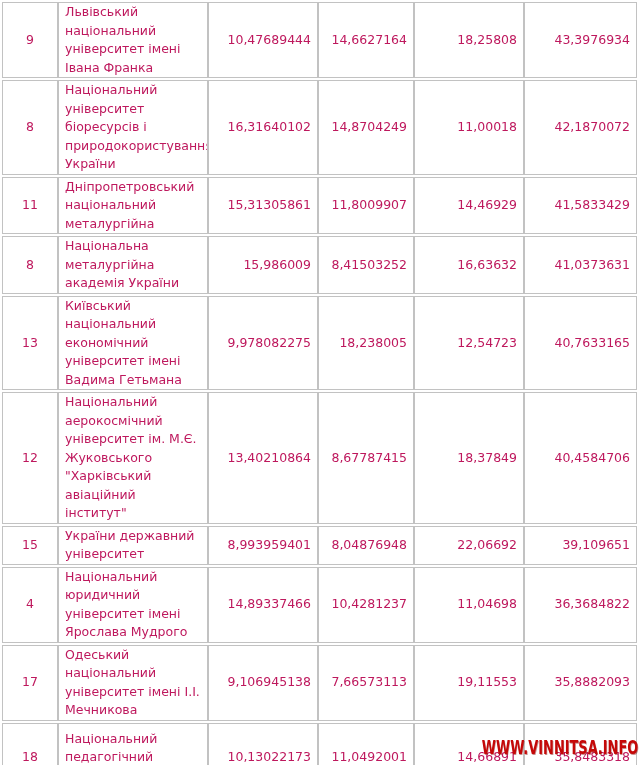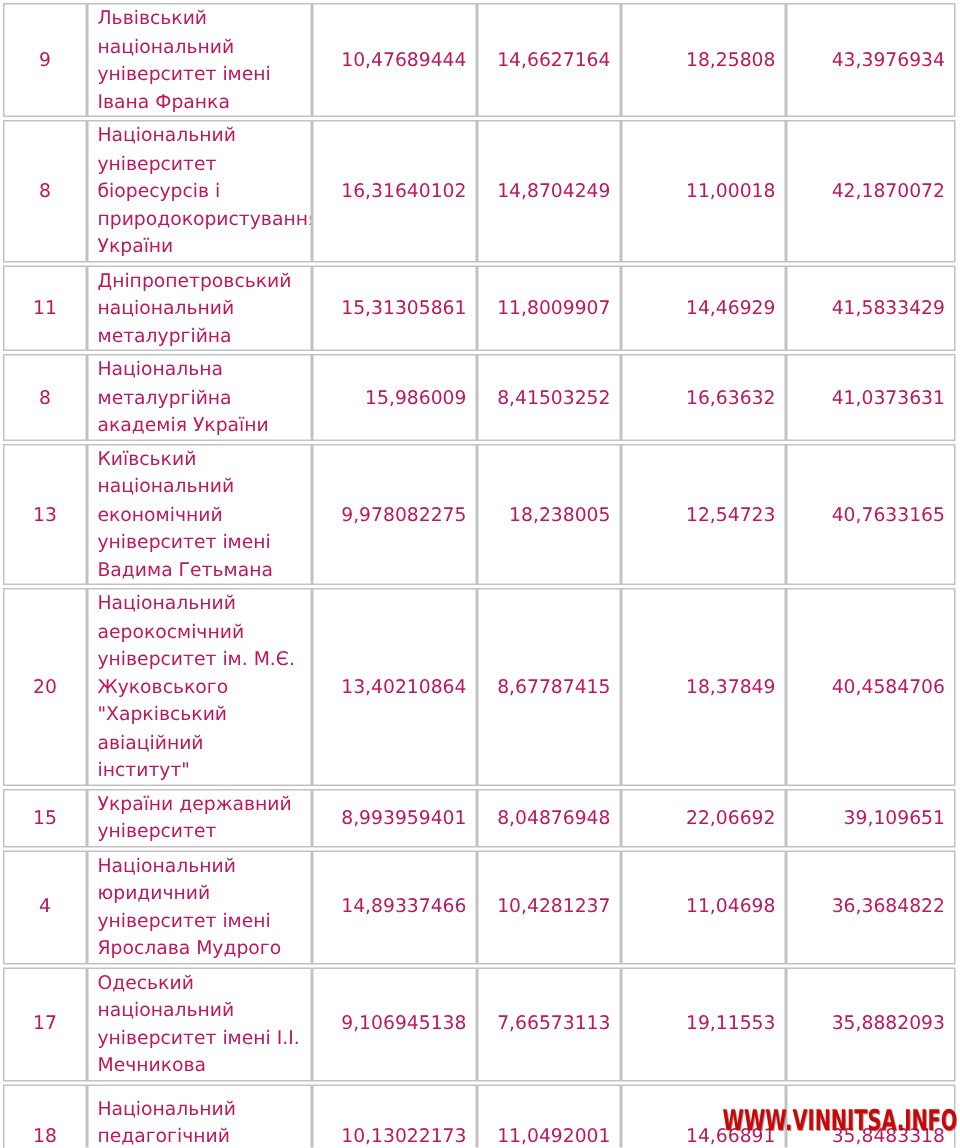--- a/index.html
+++ b/index.html
@@ -128,21 +128,21 @@
 національний
 економічний
 університет імені
 Вадима Гетьмана</td>
           <td class="num">9,978082275</td>
           <td class="num">18,238005</td>
           <td class="num">12,54723</td>
           <td class="num">40,7633165</td>
         </tr>
         <tr>
-          <td class="rank">20</td>
+          <td class="rank">12</td>
           <td class="uni">Національний
 аерокосмічний
 університет ім. М.Є.
 Жуковського
 "Харківський
 авіаційний інститут"</td>
           <td class="num">13,40210864</td>
           <td class="num">8,67787415</td>
           <td class="num">18,37849</td>
           <td class="num">40,4584706</td>

